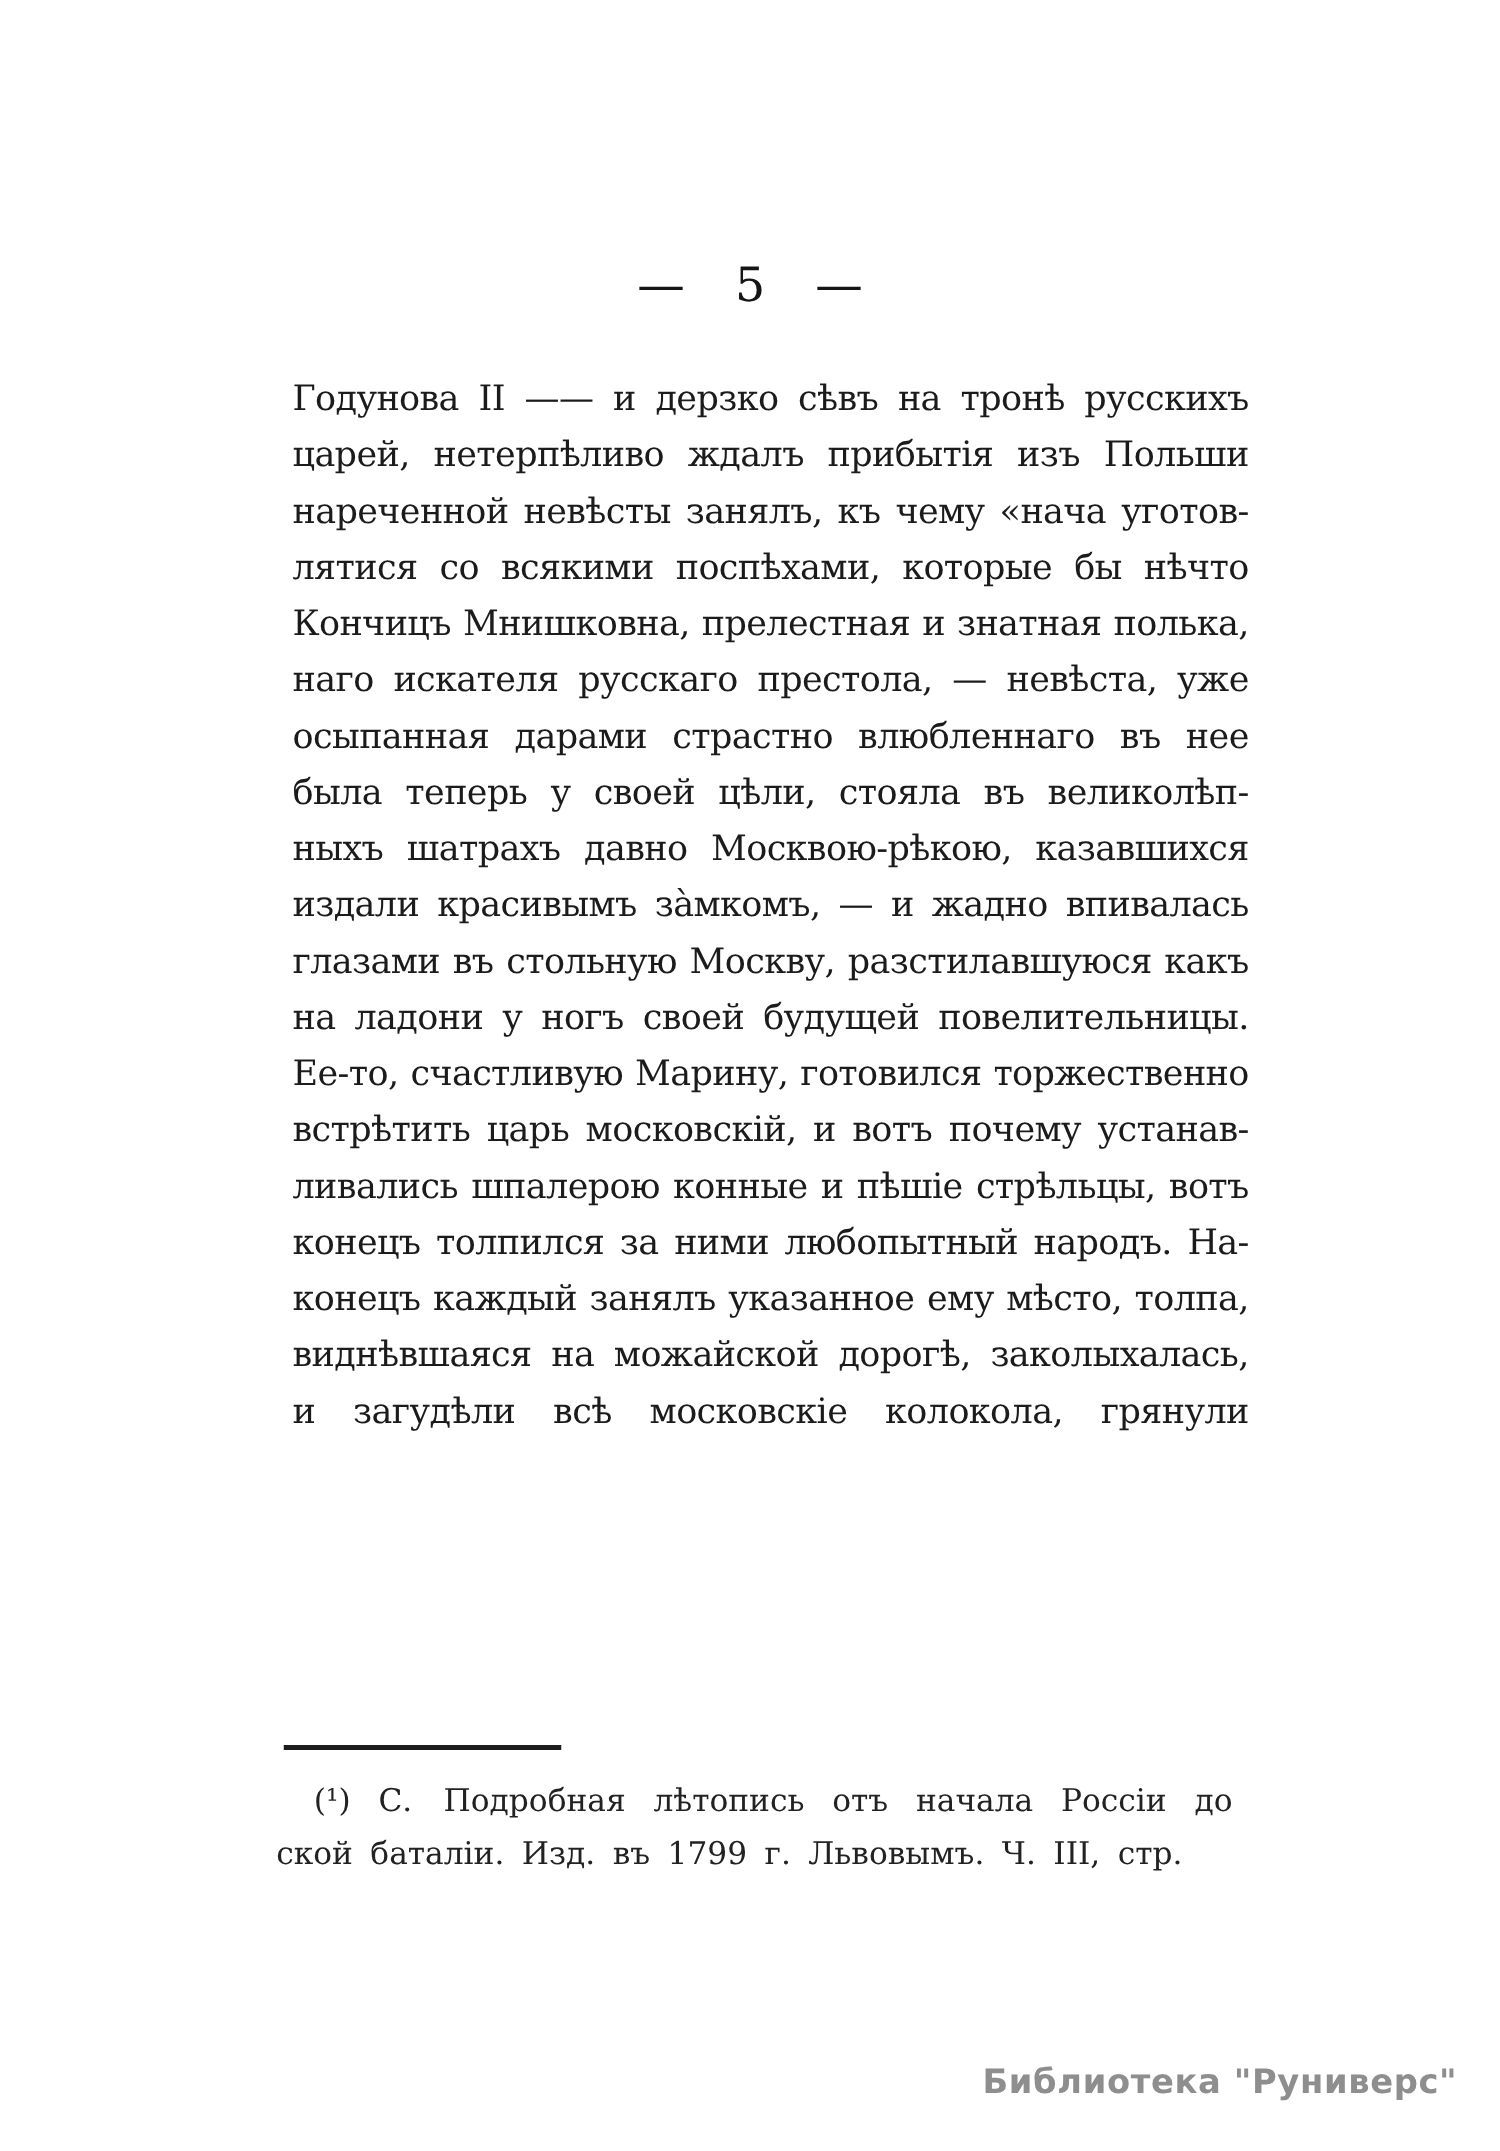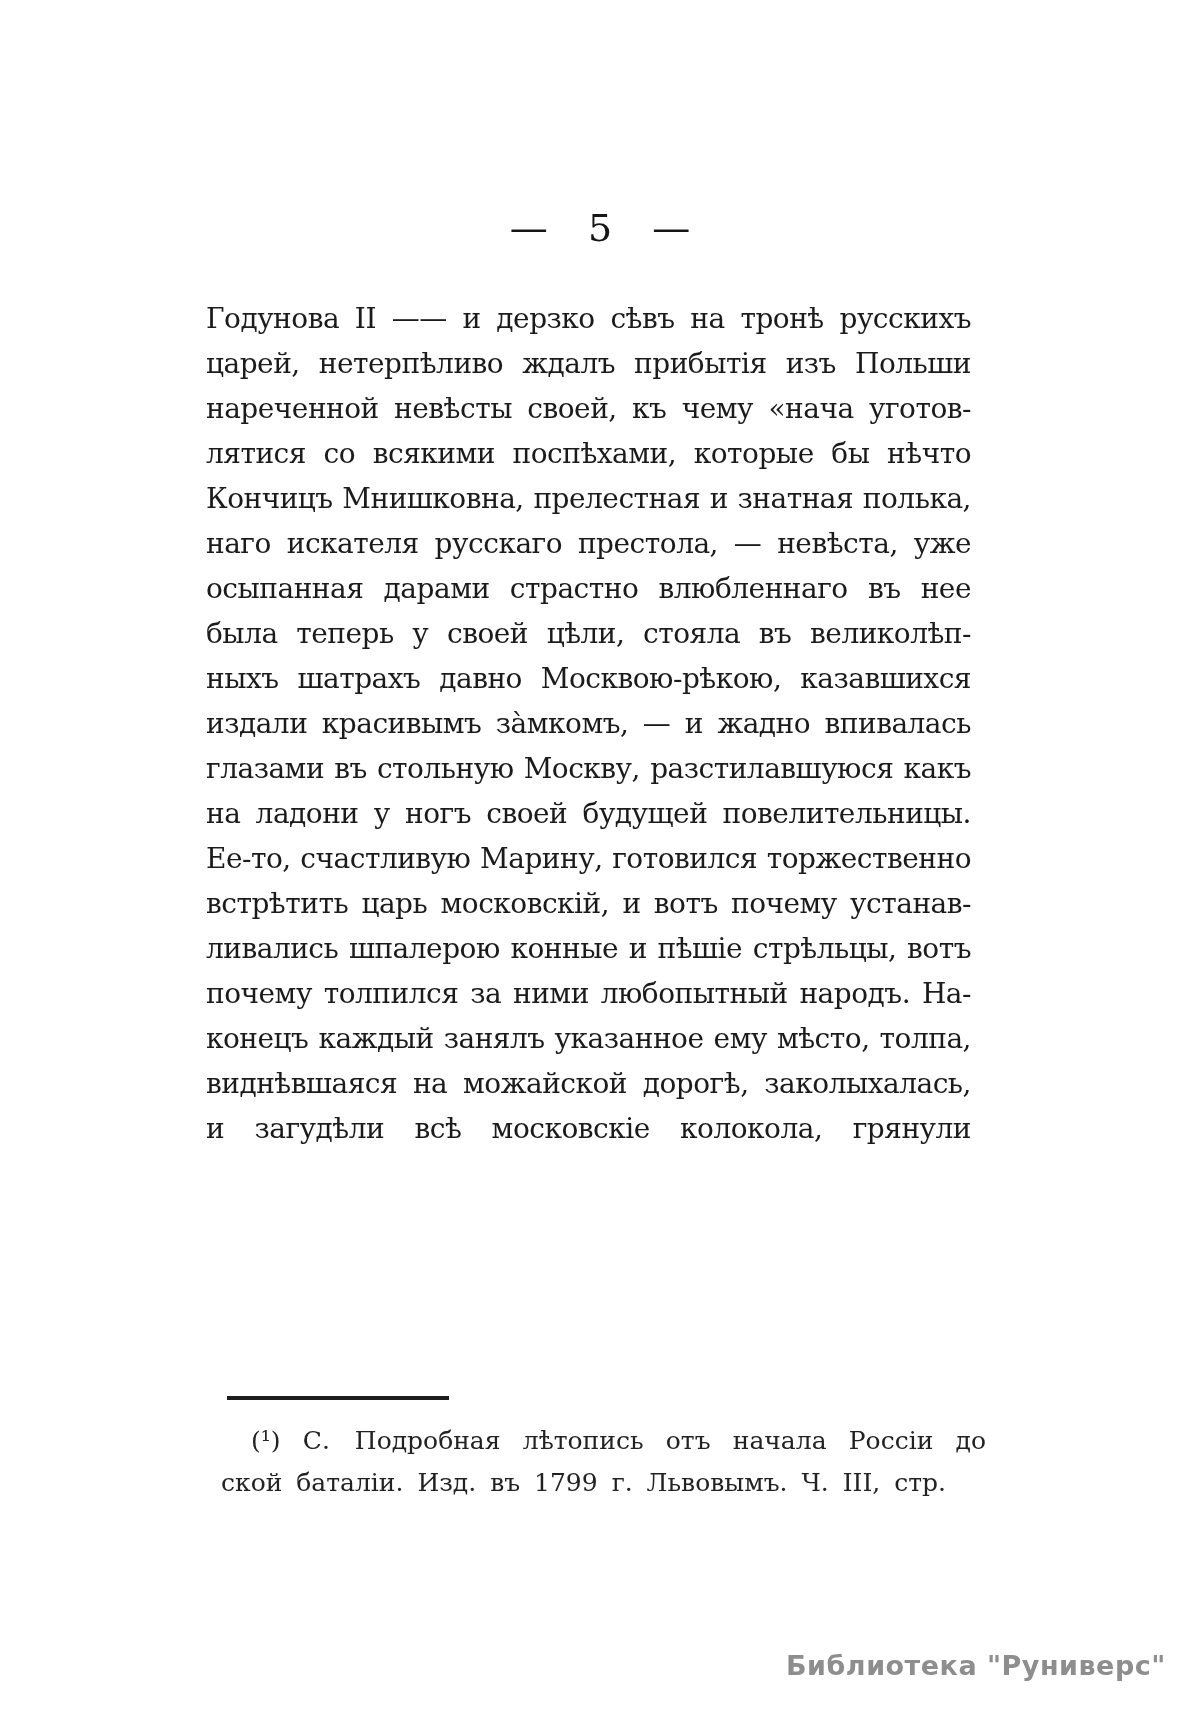--- a/index.html
+++ b/index.html
@@ -17,21 +17,21 @@
     top: 206px;
     left: 0;
     width: 100%;
     text-align: center;
     font-size: 38px;
     word-spacing: 28px;
     color: #151515;
   }
   .body-text {
     position: absolute;
-    left: 206px;
+    left: 234px;
     top: 296px;
     width: 765px;
   }
   .text-line {
     height: 45px;
     line-height: 45px;
     font-size: 28px;
     letter-spacing: -0.5px;
     text-align: justify;
     text-align-last: justify;
@@ -83,34 +83,34 @@
 </head>
 <body>
 
 <div class="page">
 
   <div class="page-number">— 5 —</div>
 
   <div class="body-text">
     <div class="text-line">Годунова II —— и дерзко сѣвъ на тронѣ русскихъ</div>
     <div class="text-line">царей, нетерпѣливо ждалъ прибытія изъ Польши</div>
-    <div class="text-line">нареченной невѣсты своей, къ чему «нача уготов-</div>
+    <div class="text-line">нареченной невѣсты занялъ, къ чему «нача уготов-</div>
     <div class="text-line">лятися со всякими поспѣхами, которые бы нѣчто</div>
     <div class="text-line">Кончицъ Мнишковна, прелестная и знатная полька,</div>
     <div class="text-line">наго искателя русскаго престола, — невѣста, уже</div>
     <div class="text-line">осыпанная дарами страстно влюбленнаго въ нее</div>
     <div class="text-line">была теперь у своей цѣли, стояла въ великолѣп-</div>
     <div class="text-line">ныхъ шатрахъ давно Москвою-рѣкою, казавшихся</div>
     <div class="text-line">издали красивымъ за̀мкомъ, — и жадно впивалась</div>
     <div class="text-line">глазами въ стольную Москву, разстилавшуюся какъ</div>
     <div class="text-line">на ладони у ногъ своей будущей повелительницы.</div>
     <div class="text-line">Ее-то, счастливую Марину, готовился торжественно</div>
     <div class="text-line">встрѣтить царь московскій, и вотъ почему устанав-</div>
     <div class="text-line">ливались шпалерою конные и пѣшіе стрѣльцы, вотъ</div>
-    <div class="text-line">почему толпился за ними любопытный народъ. На-</div>
+    <div class="text-line">конецъ толпился за ними любопытный народъ. На-</div>
     <div class="text-line">конецъ каждый занялъ указанное ему мѣсто, толпа,</div>
     <div class="text-line">виднѣвшаяся на можайской дорогѣ, заколыхалась,</div>
     <div class="text-line">и загудѣли всѣ московскіе колокола, грянули пушеч-</div>
   </div>
 
   <div class="footnote-rule"></div>
 
   <div class="footnote">
     <div class="fn-line fn-first">(¹) С. Подробная лѣтопись отъ начала Россіи до Полтав-</div>
     <div class="fn-line fn-second">ской баталіи. Изд. въ 1799 г. Львовымъ. Ч. III, стр. 180.</div>

